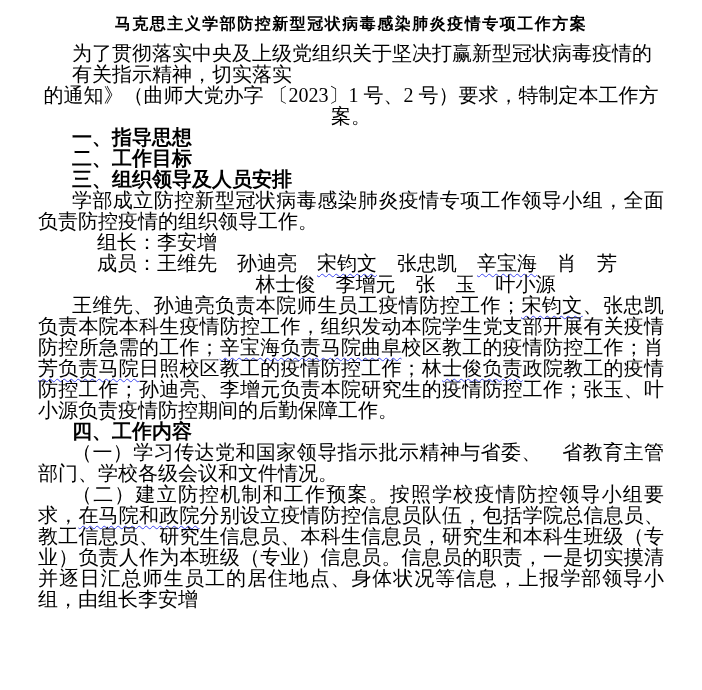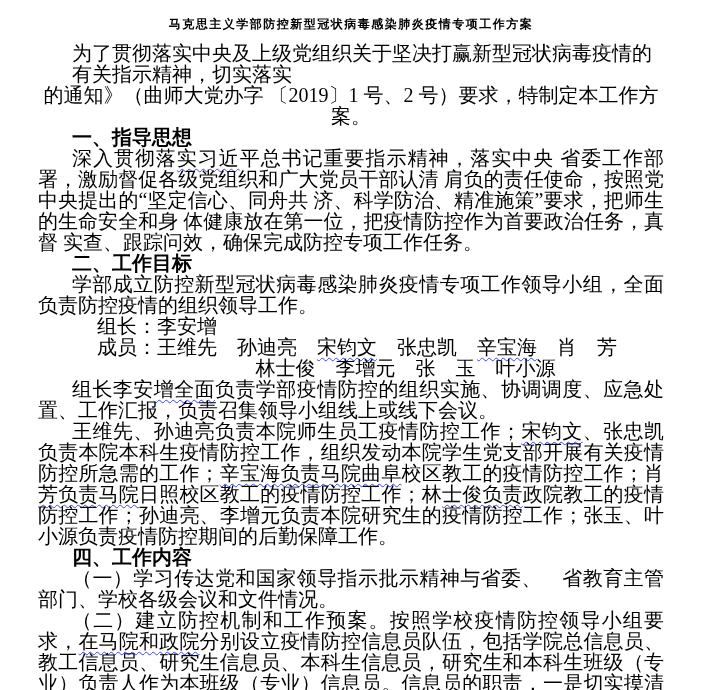--- a/index.html
+++ b/index.html
@@ -5,21 +5,21 @@
   html, body { margin: 0; padding: 0; }
   body {
     width: 702px; height: 690px;
     background: #ffffff;
     overflow: hidden;
     font-family: "Liberation Serif", "DejaVu Serif", serif;
     color: #000000;
   }
   .page { padding: 13px 38px 0 38px; width: 626px; }
   .doc-title {
-    font-size: 12px; font-weight: bold; text-align: center;
+    font-size: 16px; font-weight: bold; text-align: center;
     line-height: 22px; letter-spacing: 1.5px; margin-bottom: 8px;
     white-space: nowrap;
   }
   .ln, .heading, .para, .roster, .roster2 {
     font-size: 20px; line-height: 21px; margin: 0;
   }
   .pl34 { padding-left: 34px; }
   .pl26 { padding-left: 26px; }
   .center { text-align: center; }
   .heading { font-weight: bold; padding-left: 34px; }
@@ -34,32 +34,31 @@
     text-underline-offset: 3px;
   }
 </style>
 </head>
 <body>
 
 <div class="page">
   <div class="doc-title">马克思主义学部防控新型冠状病毒感染肺炎疫情专项工作方案</div>
 
   <div class="ln pl34"><span>为了贯彻落实中央及上级党组织关于坚决打赢新型冠状病毒疫情的有关指示精神，切实落实</span></div>
-  <div class="ln center"><span>的通知》（曲师大党办字 〔2019〕1 号、2 号）要求，特制定本工作方案。</span></div>
+  <div class="ln center"><span>的通知》（曲师大党办字 〔2023〕1 号、2 号）要求，特制定本工作方案。</span></div>
 
   <div class="heading"><span>一、指导思想</span></div>
-  <div class="para"><span>深入贯彻落</span><span class="wavy">实习近</span><span>平总书记重要指示精神，落实中央 省委工作部署，激励督促各级党组织和广大党员干部认清 肩负的责任使命，按照党中央提出的“坚定信心、同舟共 济、科学防治、精准施策”要求，把师生的生命安全和身 体健康放在第一位，把疫情防控作为首要政治任务，真督 实查、跟踪问效，确保完成防控专项工作任务。</span></div>
 
   <div class="heading"><span>二、工作目标</span></div>
 
+  <div class="heading"><span>三、组织领导及人员安排</span></div>
   <div class="para"><span>学部成立防控新型冠状病毒感染肺炎疫情专项工作领导小组，全面负责防控疫情的组织领导工作。</span></div>
 
   <div class="roster"><span>组长：李安增</span></div>
   <div class="roster"><span>成员：王维先　孙迪亮　</span><span class="wavy">宋钧文</span><span>　张忠凯　</span><span class="wavy">辛宝海</span><span>　肖　芳</span></div>
   <div class="roster2"><span>林士俊　李增元　张　玉　叶小源</span></div>
 
-  <div class="para"><span>组长李安</span><span class="wavy">增全面</span><span>负责学部疫情防控的组织实施、协调调度、应急处置、工作汇报，负责召集领导小组线上或线下会议。</span></div>
   <div class="para"><span>王维先、孙迪亮负责本院师生员工疫情防控工作；</span><span class="wavy">宋钧文</span><span>、张忠凯负责本院本科生疫情防控工作，组织发动本院学生党支部开展有关疫情防控所急需的工作；</span><span class="wavy">辛宝海负责马院曲阜</span><span>校区教工的疫情防控工作；肖</span><span class="wavy">芳负责马院</span><span>日照校区教工的疫情防控工作；林</span><span class="wavy">士俊负责</span><span>政院教工的疫情防控工作；孙迪亮、李增元负责本院研究生的疫情防控工作；张玉、叶小源负责疫情防控期间的后勤保障工作。</span></div>
 
   <div class="heading"><span>四、工作内容</span></div>
   <div class="para"><span>（一）学习传达党和国家领导指示批示精神与省委、　省教育主管部门、学校各级会议和文件情况。</span></div>
   <div class="para"><span>（二）建立防控机制和工作预案。按照学校疫情防控领导小组要求，</span><span class="wavy">在马院和政院</span><span>分别设立疫情防控信息员队伍，包括学院总信息员、教工信息员、研究生信息员、本科生信息员，研究生和本科生班级（专业）负责人作为本班级（专业）信息员。信息员的职责，一是切实摸清并逐日汇总师生员工的居住地点、身体状况等信息，上报学部领导小组，由组长李安增</span></div>
 </div>
 
 </body></html>

